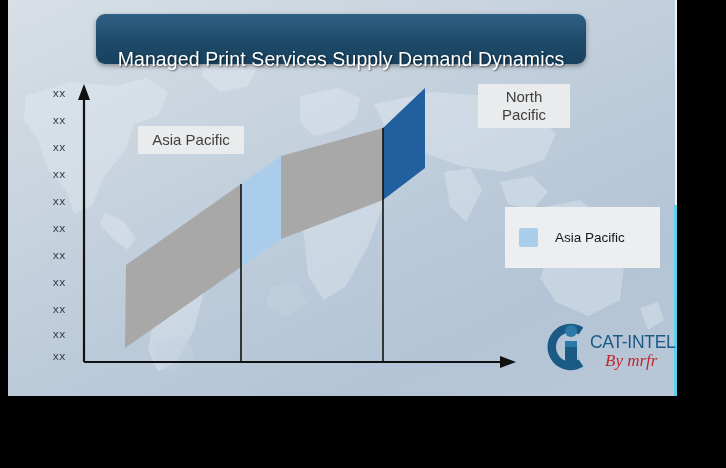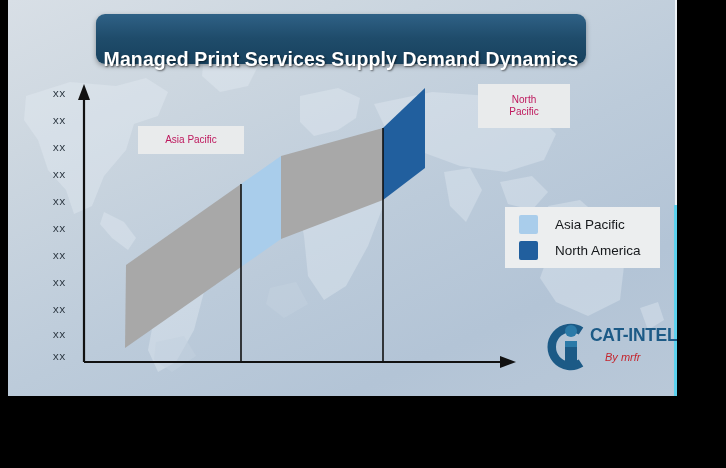--- a/index.html
+++ b/index.html
@@ -30,65 +30,65 @@
 
   
   #title-bar{
     position:absolute;left:88px;top:14px;width:490px;height:50px;
     background:linear-gradient(180deg,#2f6186 0%,#1f4c6b 48%,#17415e 100%);
     border-radius:9px;
     box-shadow:0 2px 5px rgba(0,0,0,.35);
     display:flex;align-items:center;justify-content:center;
   }
   #title-text{
-    color:#fff;font-size:19.5px;font-weight:bold;letter-spacing:.1px;
+    color:#fff;font-size:19.5px;font-weight:normal;letter-spacing:.1px;
     text-shadow:1px 1px 2px rgba(0,0,0,.55);white-space:nowrap;margin-top:40px;
   }
 
   
   #axes{position:absolute;left:0;top:0;width:669px;height:396px;}
 
   
   .ytick{
     position:absolute;left:38px;width:26px;text-align:center;
     font-size:11px;color:#2b3640;font-family:Liberation Mono, monospace;
   }
 
   
   .callout{
     position:absolute;background:#e9ebec;
-    color:#be185d;font-size:10px;
+    color:#404040;font-size:15px;
     display:flex;align-items:center;justify-content:center;
     text-align:center;line-height:1.18;
   }
   #callout-ap{left:130px;top:126px;width:106px;height:28px;}
   #callout-na{left:470px;top:84px;width:92px;height:44px;}
 
   
   #legend{
     position:absolute;left:497px;top:207px;width:155px;height:61px;
     background:#eceeef;
     display:flex;flex-direction:column;justify-content:center;
     padding-left:14px;box-sizing:border-box;gap:7px;
   }
   .legend-row{display:flex;align-items:center;gap:17px;}
   .swatch{width:19px;height:19px;border-radius:2px;flex:none;}
   .legend-label{font-size:13.5px;color:#16191c;white-space:nowrap;}
 
   
   #logo{position:absolute;left:533px;top:322px;width:132px;height:56px;}
   #logo-word{
-    position:absolute;left:49px;top:3px;
-    font-size:17.5px;font-weight:bold;color:#1c5a86;letter-spacing:-.3px;
+    position:absolute;left:49px;top:10px;
+    font-size:17.5px;font-weight:normal;color:#1c5a86;letter-spacing:-.3px;
     white-space:nowrap;
   }
   #logo-sub{
     position:absolute;left:64px;top:29px;
-    font-size:11px;color:#c4262e;font-style:italic;
-    font-family:Liberation Sans, sans-serif;white-space:nowrap;
+    font-size:17px;color:#c4262e;font-style:italic;
+    font-family:Liberation Serif, serif;white-space:nowrap;
   }
 </style>
 </head>
 <body>
 
 <div id="frame">
 
   <div id="slide">
 
     <svg id="world-map" viewBox="0 0 669 396" preserveAspectRatio="none" aria-hidden="true">
@@ -174,24 +174,20 @@
         <span>North</span><br>
         <span>Pacific</span>
       </span>
     </div>
 
     <div id="legend">
       <div class="legend-row">
         <span class="swatch" style="background:#a9cdeb"></span>
         <span class="legend-label">Asia Pacific</span>
       </div>
-      <div class="legend-row">
-        <span class="swatch" style="background:#215f9e"></span>
-        <span class="legend-label">North America</span>
-      </div>
     </div>
 
     <div id="logo">
       <svg width="52" height="50" viewBox="0 0 52 50">
 
         <path d="M40 9 A19 19 0 1 0 40 41" stroke="#1c5a86" stroke-width="8.5" fill="none" stroke-linecap="butt"></path>
 
         <circle cx="30" cy="9" r="6" fill="#2b7aa8"></circle>
         <path d="M24 19 L36 19 L36 43 L24 43 Z" fill="#1c5a86"></path>
         <path d="M24 19 L36 19 L36 25 L24 25 Z" fill="#2b7aa8"></path>

